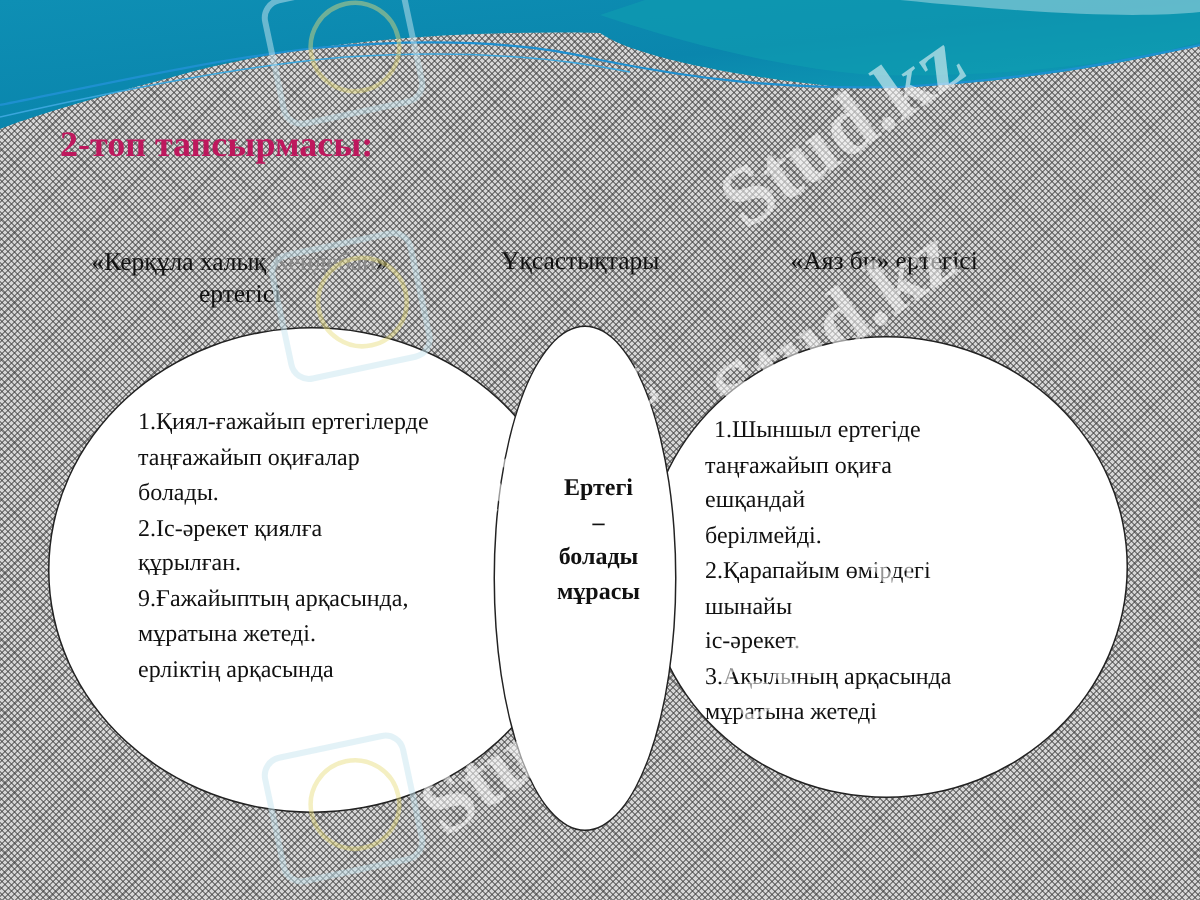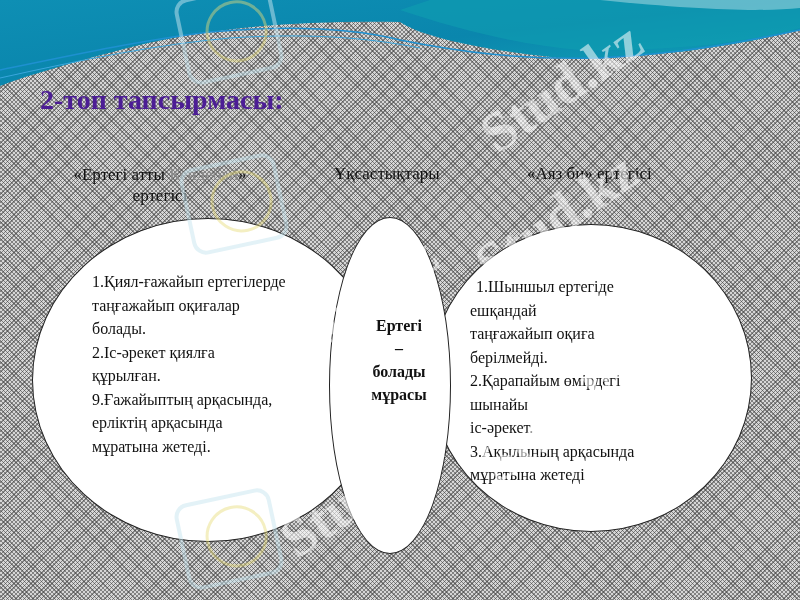--- a/index.html
+++ b/index.html
@@ -23,22 +23,22 @@
     .logo-mark {
       position: absolute; width: 90px; height: 80px;
       border: 4px solid rgba(200,230,240,0.5); border-radius: 14px;
       transform: rotate(-12deg); z-index: 6; pointer-events: none;
     }
     .logo-mark::after {
       content: ""; position: absolute; left: 22px; top: 8px; width: 56px; height: 56px;
       border-radius: 50%; border: 3px solid rgba(230,220,120,0.45);
     }
     .title {
-      position: absolute; left: 40px; top: 84px; font-size: 28px; font-weight: bold;
-      color: #4c1d95; z-index: 3;
+      position: absolute; left: 40px; top: 84px; font-size: 24px; font-weight: bold;
+      color: #be185d; z-index: 3;
     }
     .label { position: absolute; font-size: 17px; color: #111; z-index: 3; text-align: center; }
     .label-left { left: 30px; top: 164px; width: 260px; line-height: 21px; }
     .label-left .faded { color: #8a8a8a; margin-top: 37px; }
     .label-mid { left: 334px; top: 164px; }
     .label-right { left: 527px; top: 164px; }
     .ellipse {
       position: absolute; background: #fff; border: 1.2px solid #222;
       border-radius: 50%; box-sizing: border-box;
     }
@@ -86,52 +86,52 @@
 
   <div class="watermark" style="left:470px; top:55px;">Stud.kz</div>
   <div class="watermark" style="left:265px; top:270px;">Stud.kz</div>
   <div class="watermark" style="left:465px; top:185px;">Stud.kz</div>
   <div class="watermark" style="left:270px; top:460px;">Stud.kz</div>
   <div class="watermark" style="left:470px; top:385px;">Stud.kz</div>
 
   <div class="title">2-топ тапсырмасы:</div>
 
   <div class="label label-left">
-    <span>«Ертегі атты </span><span class="faded">Кендебай</span><span>»</span><br>
+    <span>«Керқұла халық </span><span class="faded">Кендебай</span><span>»</span><br>
     <span>ертегісі</span>
   </div>
   <div class="label label-mid">Ұқсастықтары</div>
   <div class="label label-right">«Аяз би» ертегісі</div>
 
   <div class="ellipse ell-left"></div>
   <div class="ellipse ell-right"></div>
   <div class="ellipse ell-mid"></div>
 
   <div class="ell-text left-text">
     <div>1.Қиял-ғажайып ертегілерде</div>
     <div>таңғажайып оқиғалар</div>
     <div>болады.</div>
     <div>2.Іс-әрекет қиялға</div>
     <div>құрылған.</div>
     <div>9.Ғажайыптың арқасында,</div>
+    <div>мұратына жетеді.</div>
     <div>ерліктің арқасында</div>
-    <div>мұратына жетеді.</div>
   </div>
 
   <div class="mid-text">
     <div>Ертегі</div>
     <div>–</div>
     <div>болады</div>
     <div>мұрасы</div>
   </div>
 
   <div class="ell-text right-text">
     <div class="indent">1.Шыншыл ертегіде</div>
+    <div>таңғажайып оқиға</div>
     <div>ешқандай</div>
-    <div>таңғажайып оқиға</div>
     <div>берілмейді.</div>
     <div>2.Қарапайым өмірдегі</div>
     <div>шынайы</div>
     <div>іс-әрекет.</div>
     <div>3.Ақылының арқасында</div>
     <div>мұратына жетеді</div>
   </div>
 </div>
 
 </body></html>

